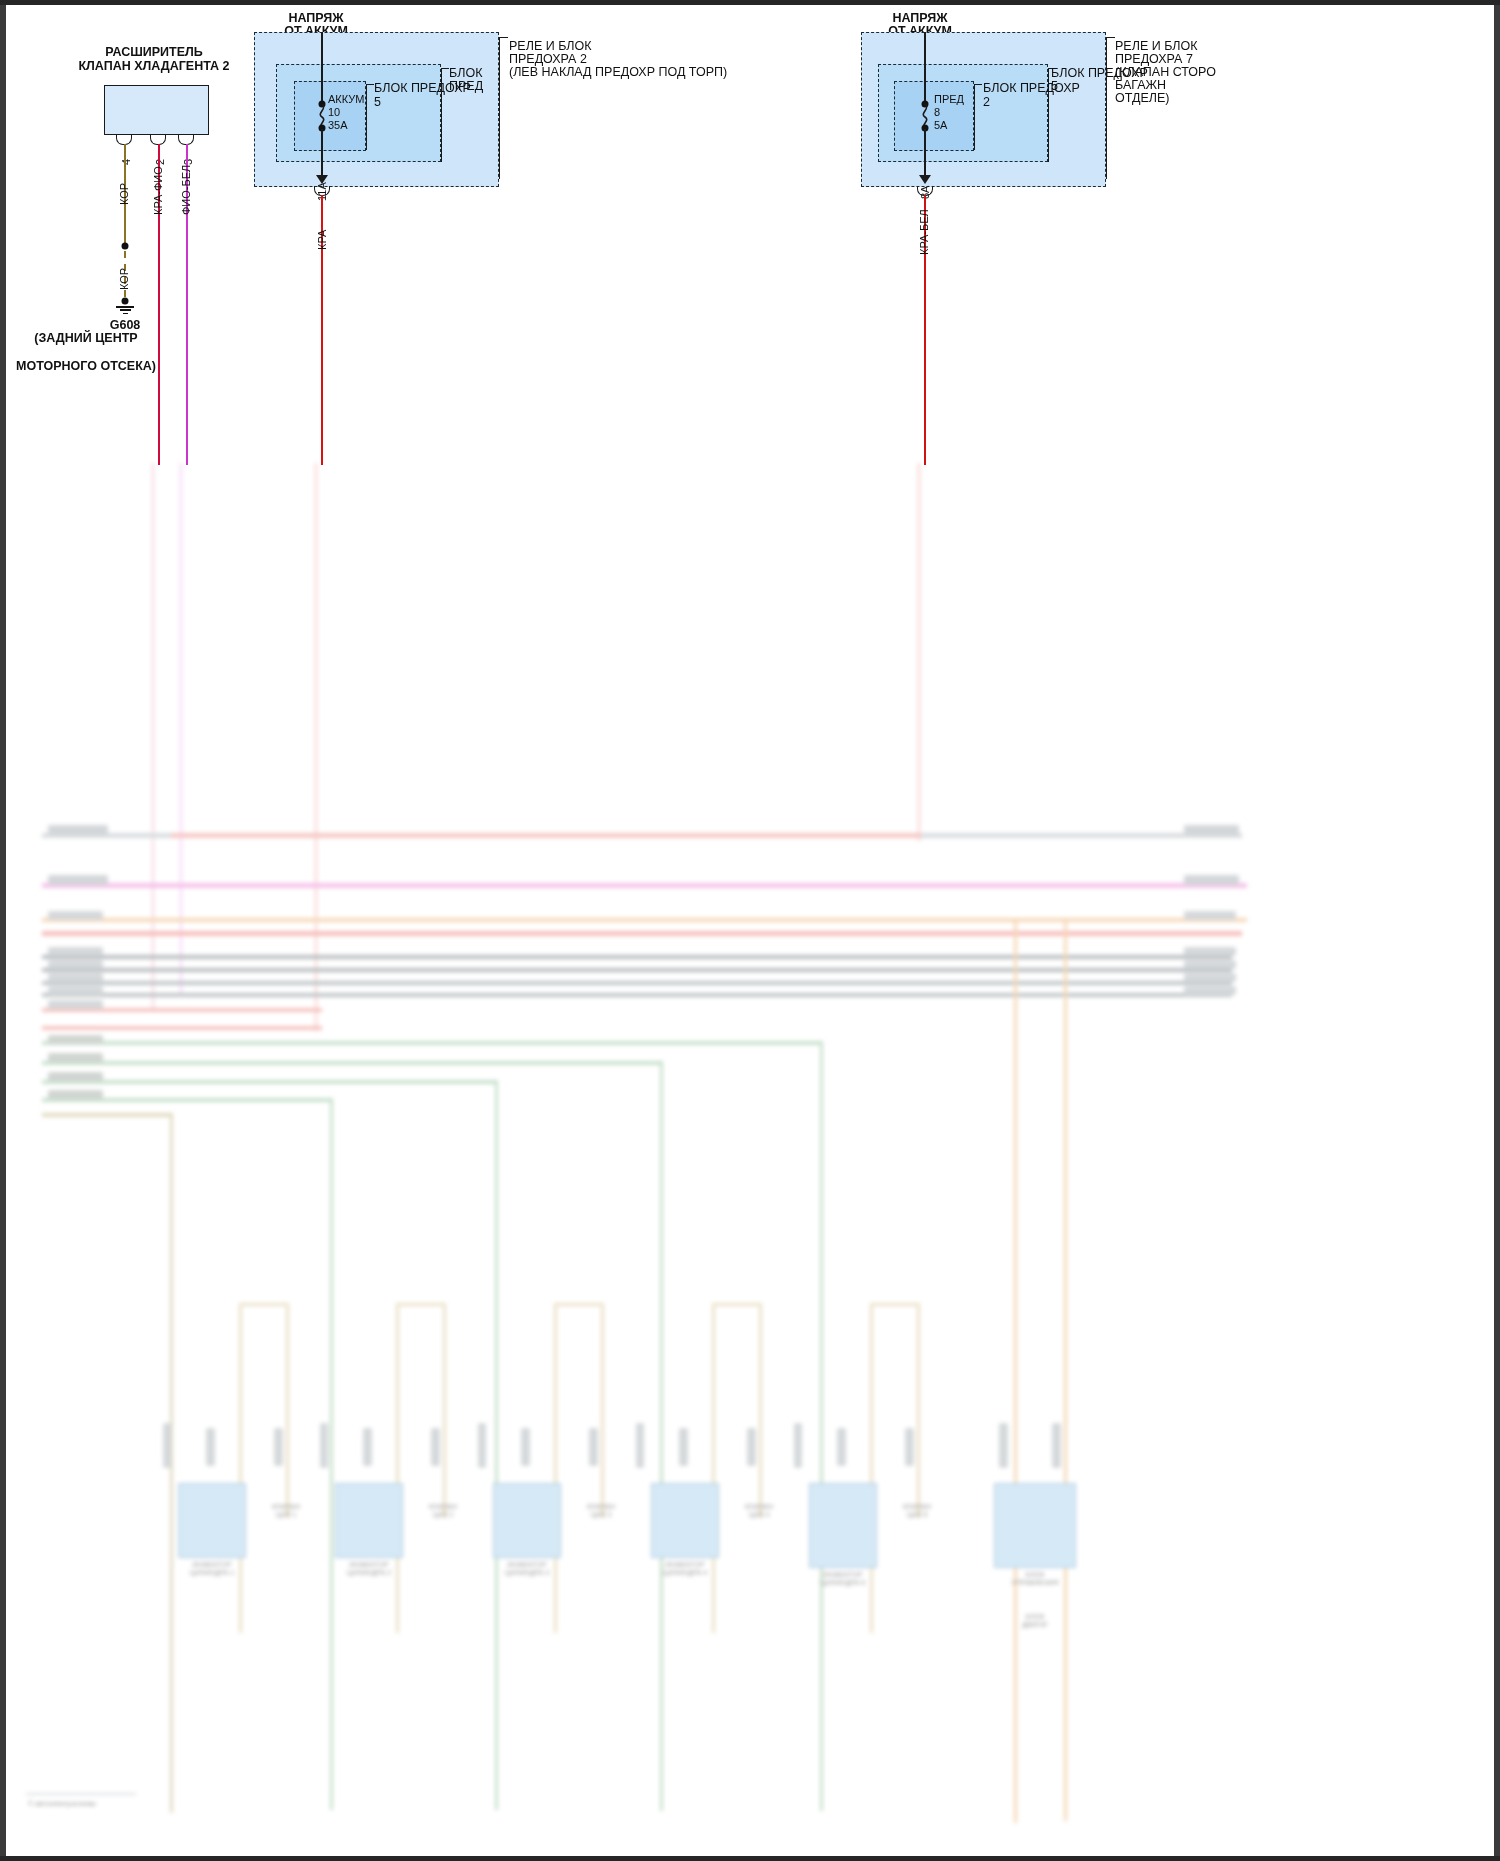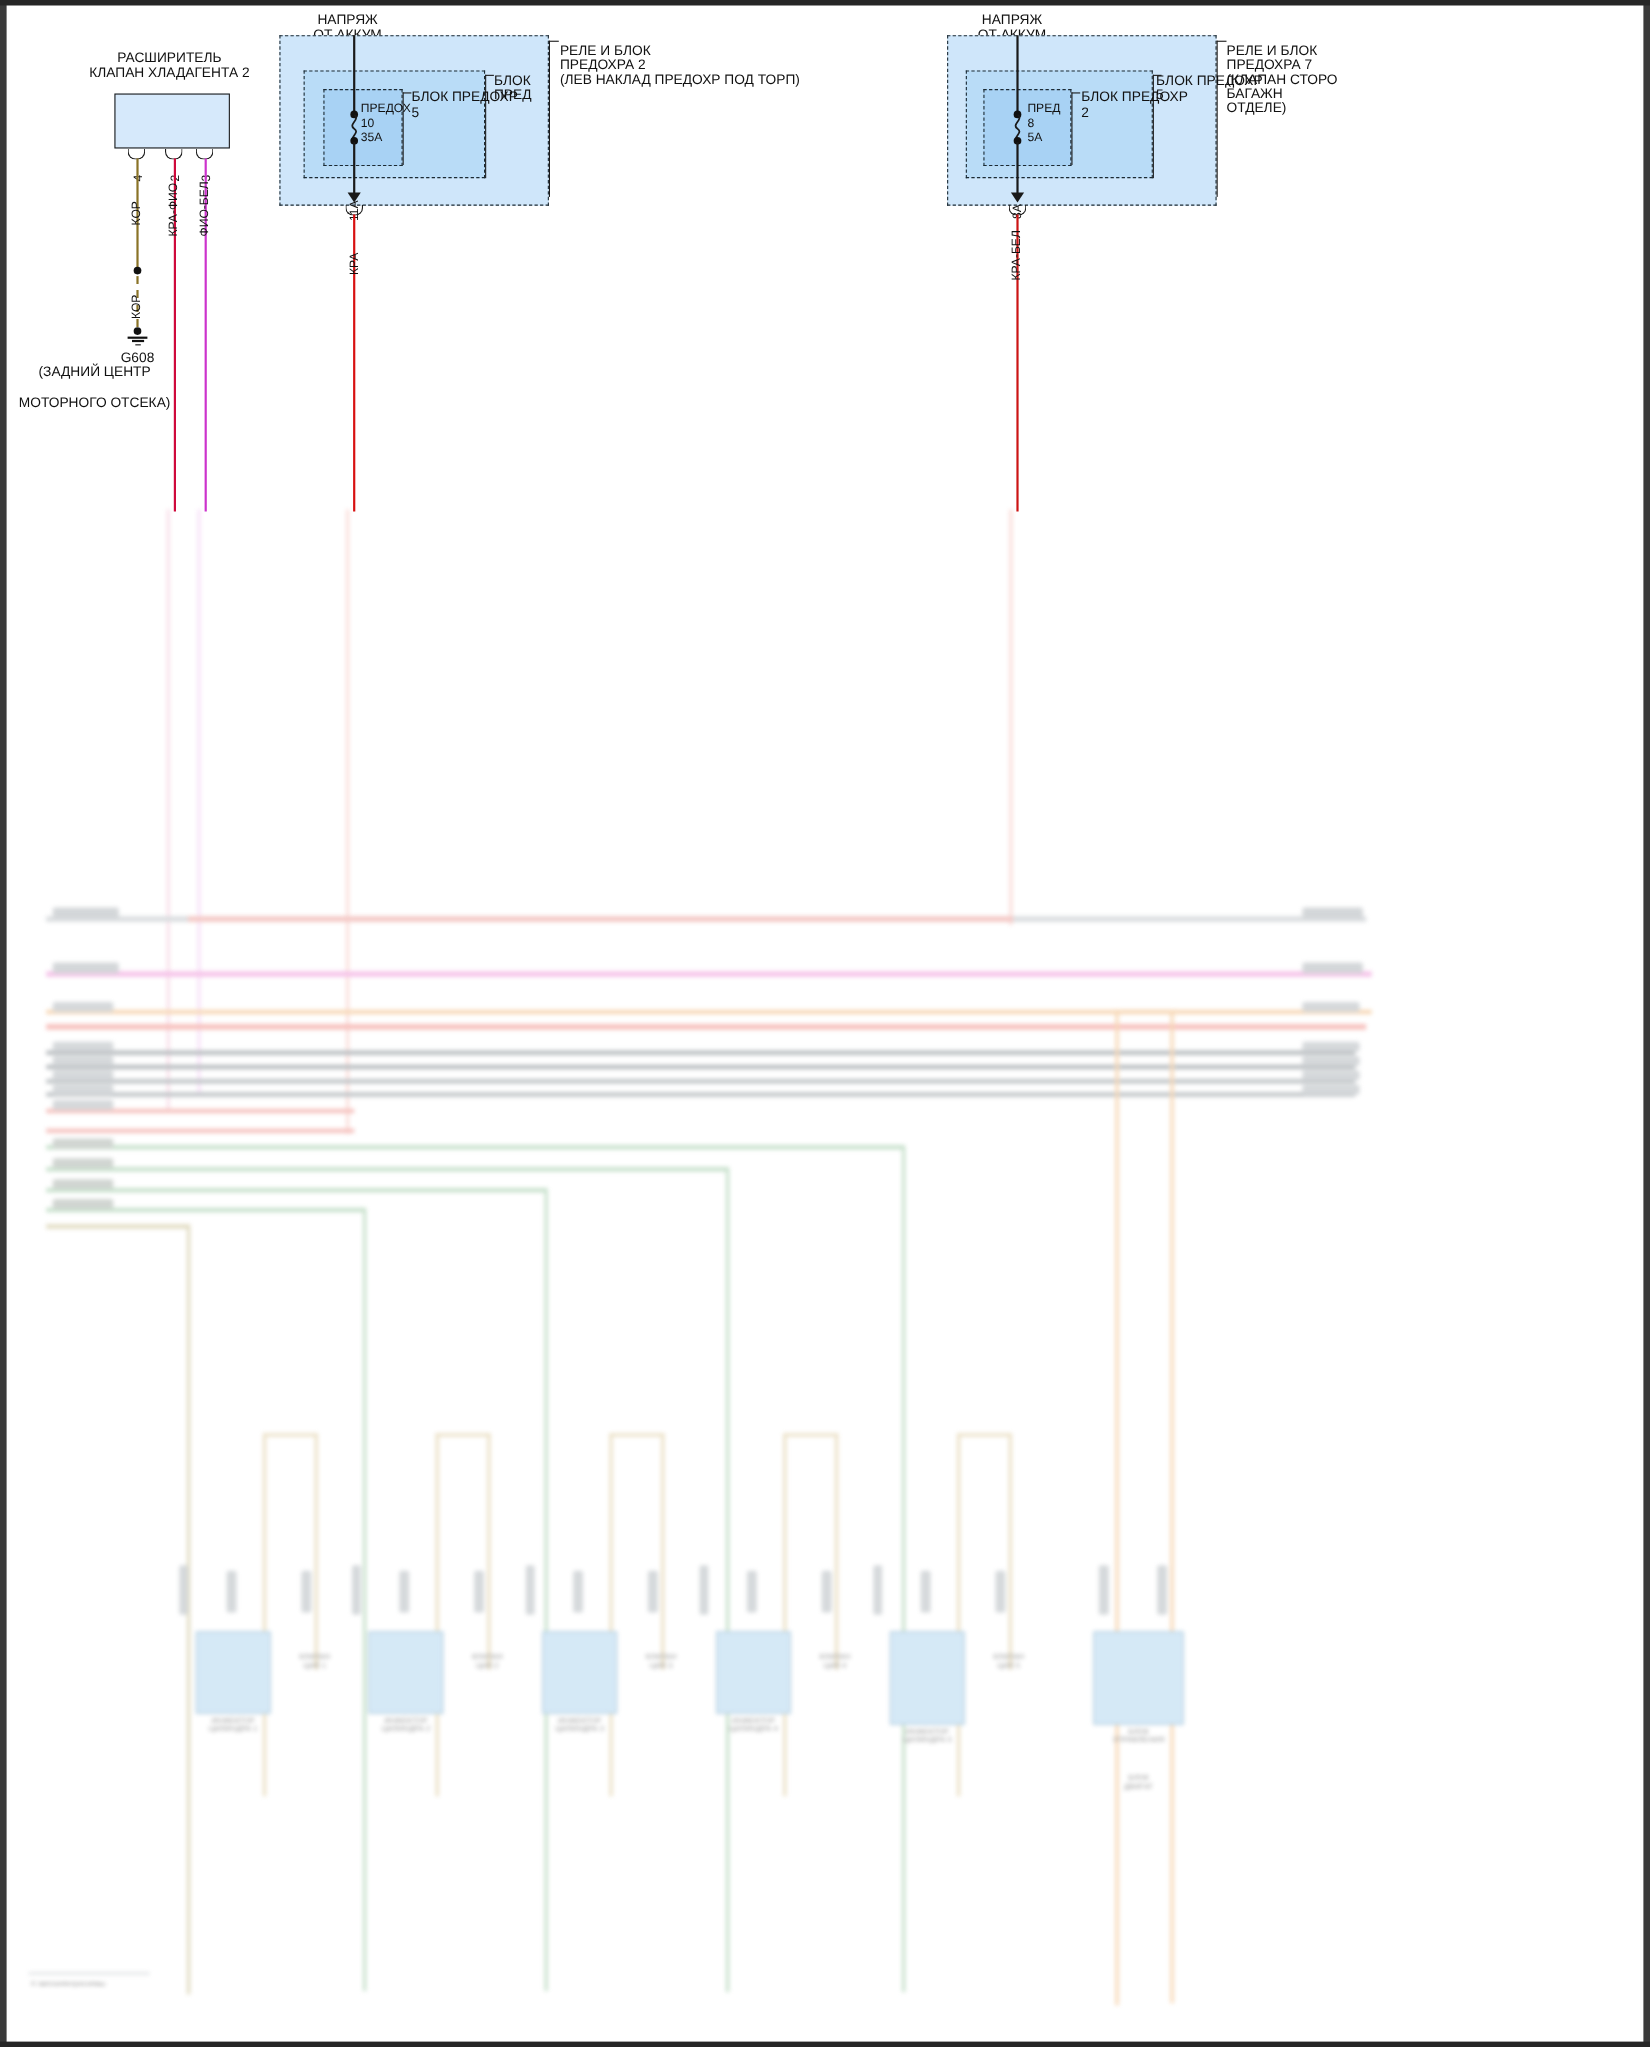--- a/index.html
+++ b/index.html
@@ -19,21 +19,21 @@
 
   
   .sharp{position:absolute;left:6px;top:5px;width:1488px;height:460px;}
   .blurred{
     position:absolute;left:6px;top:463px;width:1488px;height:1391px;
     filter:blur(2.1px);
     opacity:.62;
   }
 
   .lbl{position:absolute;white-space:pre;font-size:12.5px;line-height:14px;}
-  .lbl.c{text-align:right;transform:translateX(-50%);}
+  .lbl.c{text-align:right;transform:translateX(-50%);font-weight:bold;}
   .lbl.small{font-size:11px;line-height:12.5px;}
   .lbl.rot{transform-origin:0 0;transform:rotate(-90deg);}
 
   .boxsolid{position:absolute;border:1.4px solid #1a1a1a;background:#d6e9fb;box-sizing:border-box;}
   .dashbox{position:absolute;border:1.6px dashed #1c2a33;box-sizing:border-box;}
   .fill-a{background:#cfe6fa;}
   .fill-b{background:#b9dcf7;}
   .fill-c{background:#a8d2f4;}
 
   .vline{position:absolute;width:1.6px;background:#1a1a1a;}
@@ -128,21 +128,21 @@
     <div class="dot" style="left:316px;top:99px;"></div>
     <div class="fuse" style="left:316px;top:99px;">
       <svg width="12" height="26" viewBox="0 0 12 26">
         <path d="M6 0 C 12 5, 0 9, 6 13 C 12 17, 0 21, 6 26" fill="none" stroke="#1a1a1a" stroke-width="1.6"></path>
       </svg>
     </div>
     <div class="dot" style="left:316px;top:123px;"></div>
     <div class="vline" style="left:315px;top:124px;height:48px;"></div>
     <div class="arrow" style="left:316px;top:170px;"></div>
 
-    <div class="lbl small" style="left:322px;top:88px;">ПРЕДОХ</div>
+    <div class="lbl small" style="left:322px;top:88px;">АККУМ</div>
     <div class="lbl small" style="left:322px;top:101px;">10</div>
     <div class="lbl small" style="left:322px;top:114px;">35A</div>
 
     <div class="pin" style="left:316px;top:181px;"></div>
     <div class="lbl small rot" style="left:310px;top:196px;">11A</div>
     <div class="wire" style="left:315px;top:190px;width:2.4px;height:270px;background:#d81111;"></div>
     <div class="lbl small rot" style="left:310px;top:245px;">КРА</div>
 
     <div class="lbl c" style="left:914px;top:6px;">НАПРЯЖ</div>
     <div class="lbl c" style="left:914px;top:19px;">ОТ АККУМ</div>

